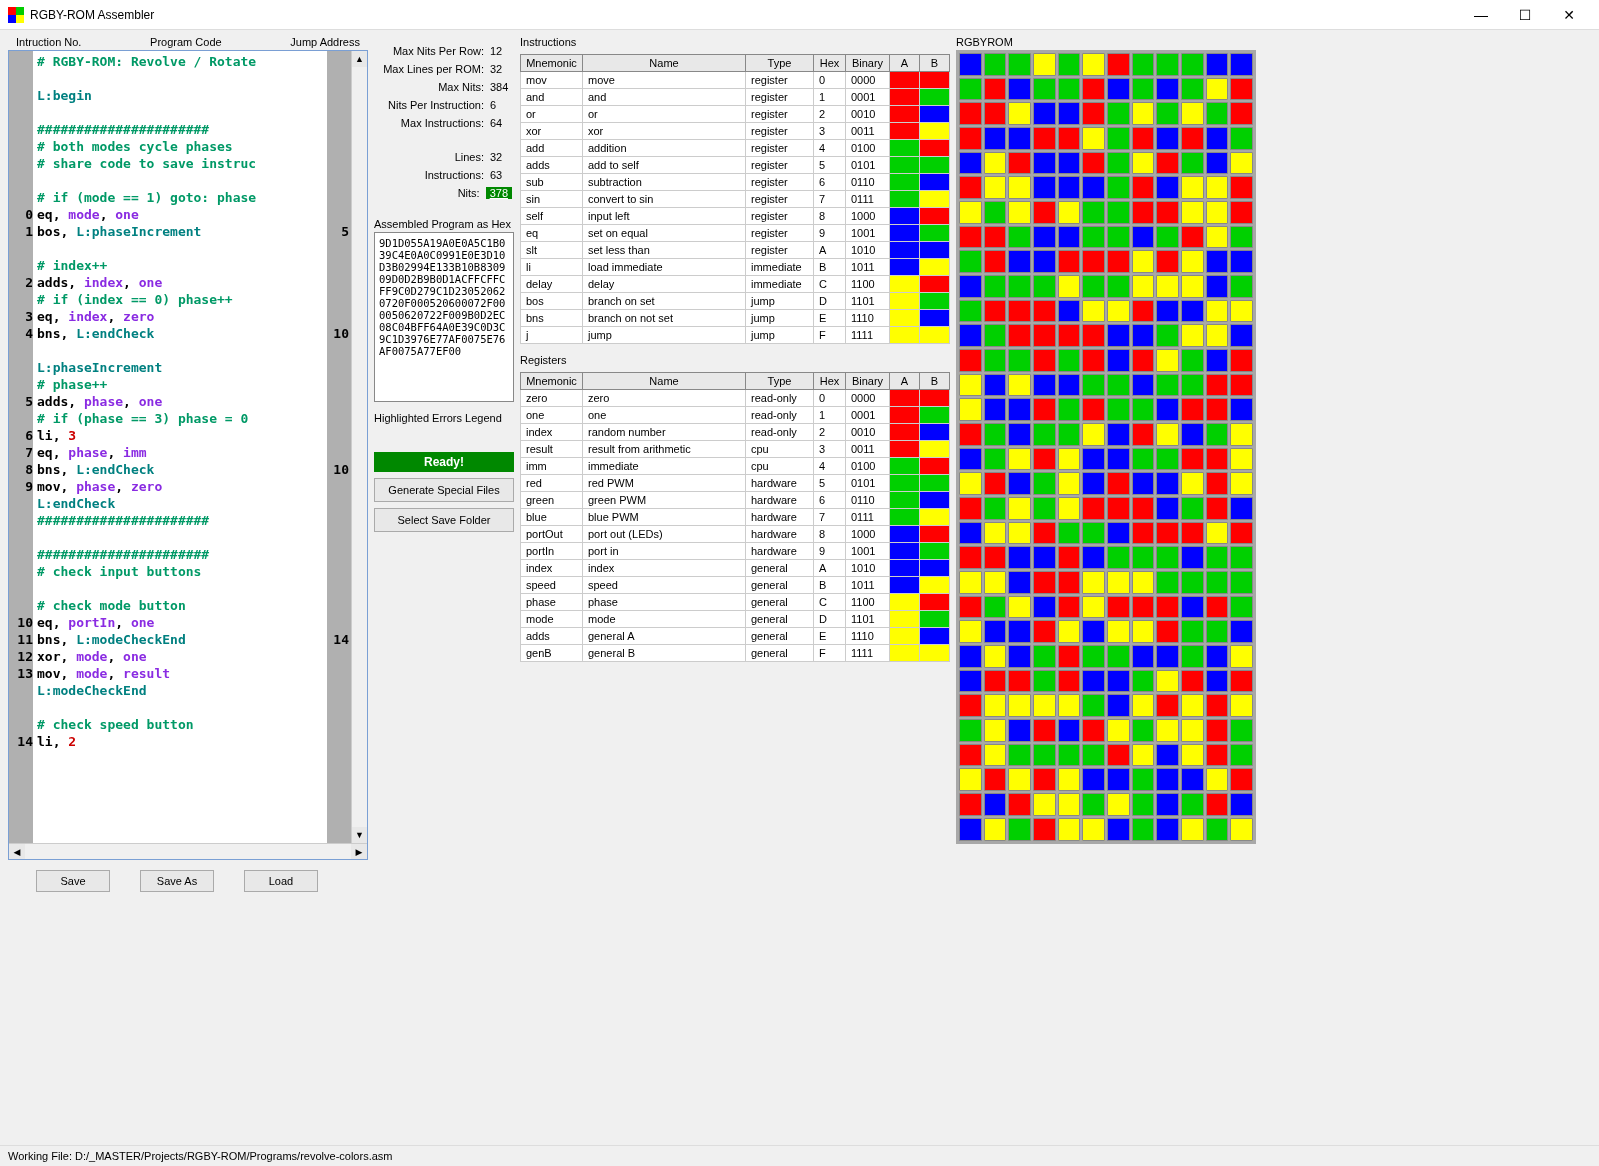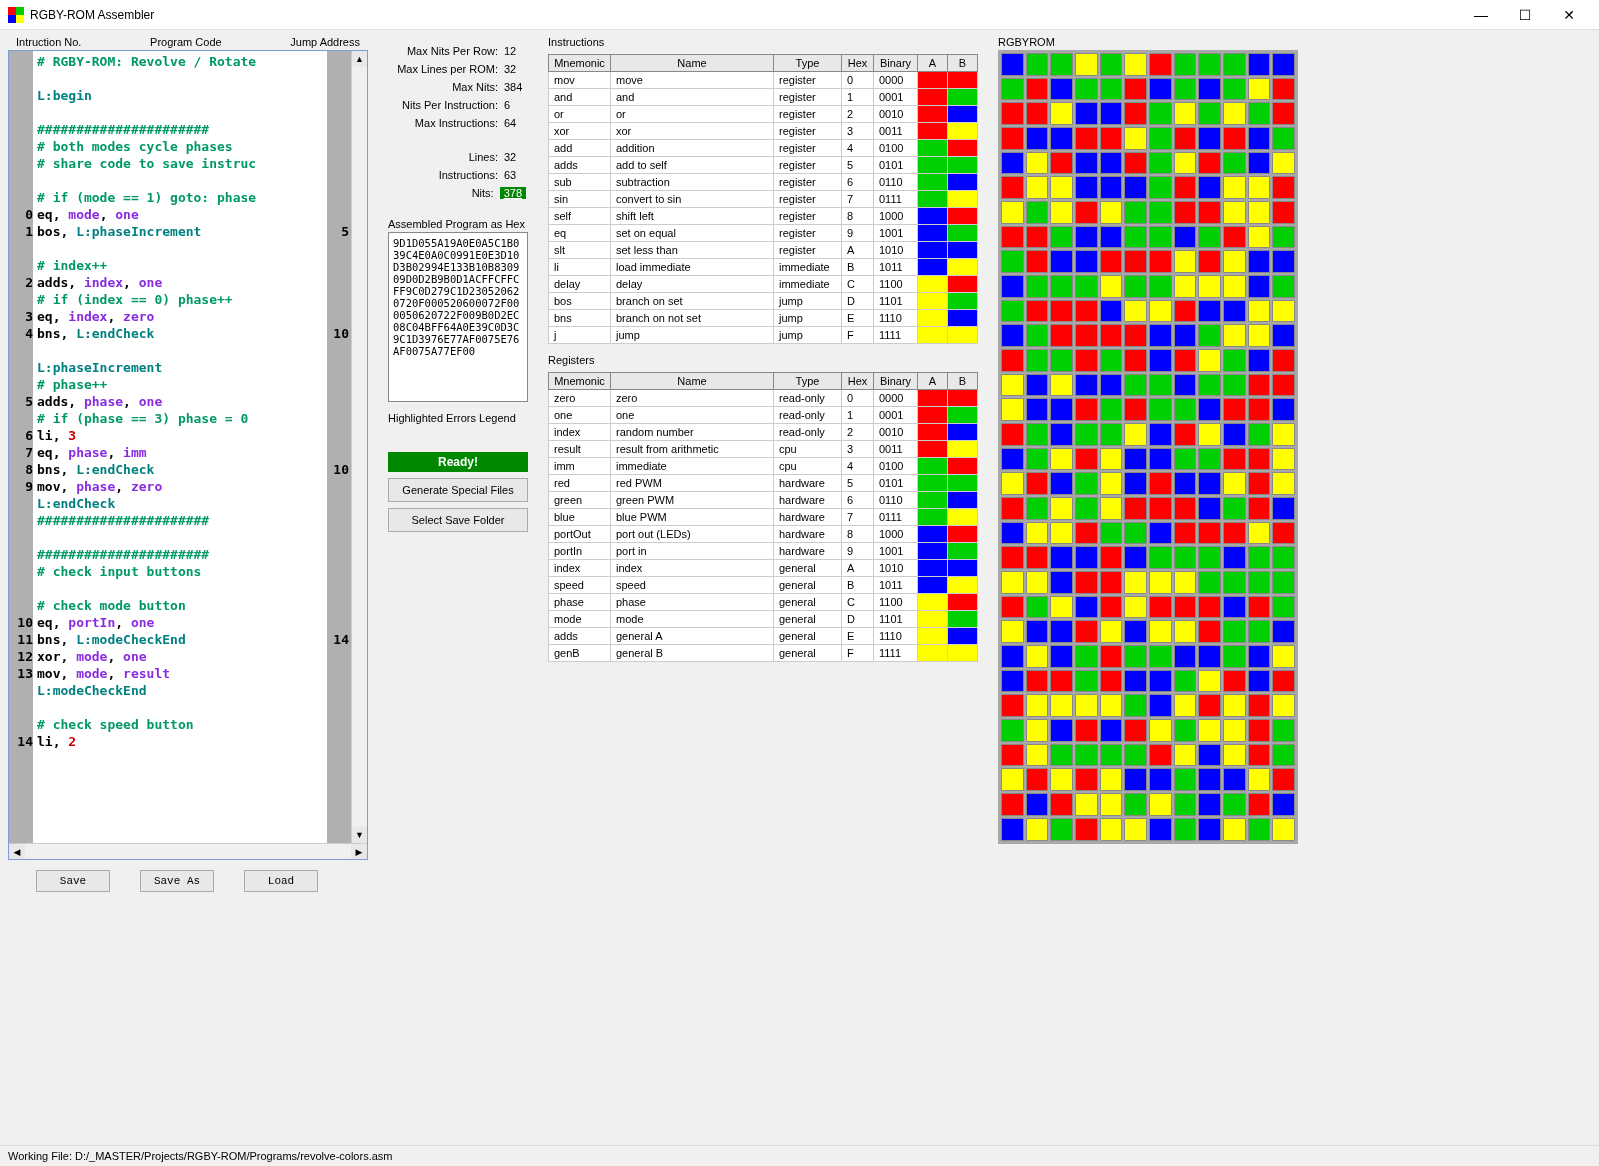--- a/index.html
+++ b/index.html
@@ -2,21 +2,21 @@
 <html><head>
 <meta charset="utf-8">
 <style>
   * { box-sizing: border-box; margin: 0; padding: 0; }
   body { font-family: "Segoe UI", Tahoma, sans-serif; font-size: 12px; background: #f0f0f0; color: #000; }
   .titlebar { display:flex; align-items:center; justify-content:space-between; height:30px; background:#fff; border-bottom:1px solid #ddd; padding:0 8px; }
   .titlebar-left { display:flex; align-items:center; gap:6px; }
   .app-icon { width:16px; height:16px; display:inline-block; }
   .titlebar-btns { display:flex; }
   .titlebar-btns div { width:44px; height:30px; display:flex; align-items:center; justify-content:center; font-size:14px; }
-  .container { display:flex; padding:6px 8px 0 8px; gap:20px; }
+  .container { display:flex; padding:6px 8px 0 8px; gap:6px; }
   .col-left { width:360px; display:flex; flex-direction:column; }
   .col-mid  { width:140px; }
   .col-tables { width:430px; display:flex; flex-direction:column; gap:4px; }
   .col-rom { width:300px; }
   .label-row { display:flex; justify-content:space-between; font-size:11px; padding:0 8px 2px 8px; }
   .code-wrap { border:1px solid #7a9fd4; background:#fff; position:relative; height:810px; display:flex; flex-direction:column; }
   .code-body { flex:1; overflow:hidden; display:flex; }
   .gutter { width:24px; background:#b0b0b0; text-align:right; font-family:Consolas,monospace; font-size:13px; font-weight:bold; color:#000; padding-top:2px; line-height:17px; }
   .gutter-right { width:24px; background:#b0b0b0; text-align:right; font-family:Consolas,monospace; font-size:13px; font-weight:bold; color:#000; padding-top:2px; padding-right:2px; line-height:17px;}
   .code-lines { flex:1; font-family:Consolas,monospace; font-size:13px; font-weight:bold; padding:2px 4px; line-height:17px; white-space:pre; overflow:hidden; }
@@ -25,21 +25,21 @@
   .tok-mn { color:#000; }
   .tok-reg { color:#8a2be2; }
   .tok-labelref { color:#008080; }
   .tok-num { color:#c00; }
   .vscroll { width:16px; background:#f0f0f0; border-left:1px solid #ccc; position:relative; }
   .vscroll .up, .vscroll .down { height:16px; text-align:center; font-size:9px; line-height:16px; background:#e8e8e8; }
   .vscroll .down { position:absolute; bottom:0; width:100%; }
   .hscroll { height:16px; background:#f0f0f0; border-top:1px solid #ccc; display:flex; }
   .hscroll .l,.hscroll .r{width:16px;text-align:center;font-size:9px;line-height:16px;background:#e8e8e8;}
   .hscroll .r{margin-left:auto;}
-  .btn-row { display:flex; gap:30px; padding:10px 28px;font-family:Liberation Mono, monospace; }
+  .btn-row { display:flex; gap:30px; padding:10px 28px; }
   .btn { border:1px solid #aaa; background:#e8e8e8; padding:4px 0; width:74px; text-align:center; font-size:11px; cursor:pointer; }
   .stats { font-size:11px; text-align:right; line-height:18px; padding:6px 2px 6px 2px; }
   .stats-row { display:flex; justify-content:flex-end; gap:6px; }
   .stats-val { min-width:22px; text-align:left; }
   .nits-hl { background:#008800; color:#fff; padding:0 4px;text-decoration:underline; }
   .hex-label { font-size:11px; margin-top:10px; margin-bottom:2px; }
   .hex-box { border:1px solid #888; background:#fff; font-family:Consolas,monospace; font-size:10.5px; padding:4px; word-break:break-all; height:170px; }
   .err-table { width:100%; border-collapse:collapse; font-size:11px; }
   .err-table th, .err-table td { border:1px solid #999; padding:4px 6px; }
   .err-table th { background:#e8e8e8; }
@@ -236,21 +236,21 @@
             <td>sin</td>
             <td>convert to sin</td>
             <td>register</td>
             <td>7</td>
             <td>0111</td>
             <td class="cA sw-green"></td>
             <td class="cB sw-yellow"></td>
           </tr>
           <tr>
             <td>self</td>
-            <td>shift left</td>
+            <td>input left</td>
             <td>register</td>
             <td>8</td>
             <td>1000</td>
             <td class="cA sw-blue"></td>
             <td class="cB sw-red"></td>
           </tr>
           <tr>
             <td>eq</td>
             <td>set on equal</td>
             <td>register</td>

